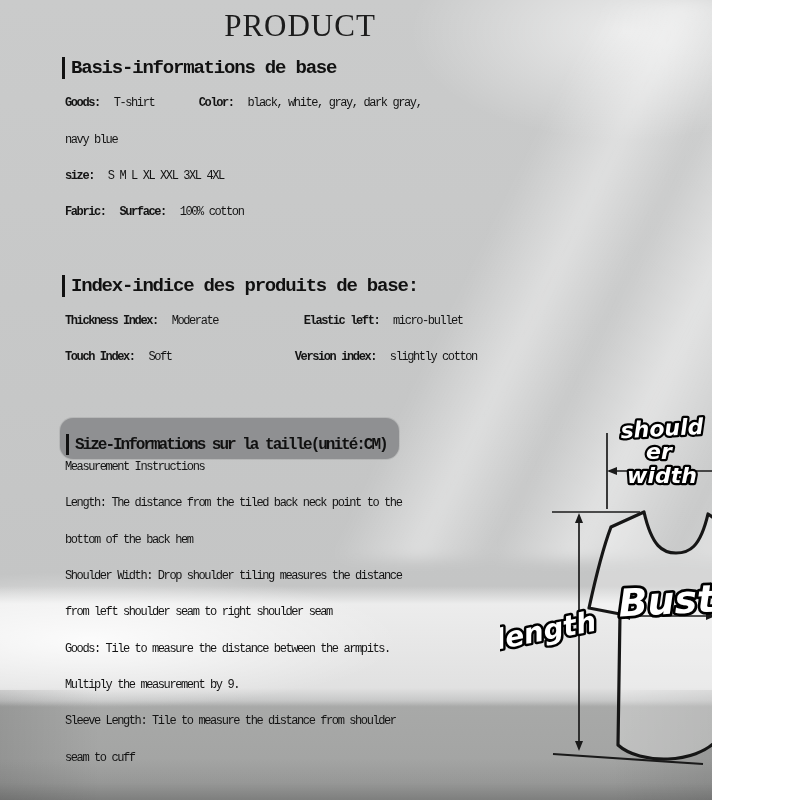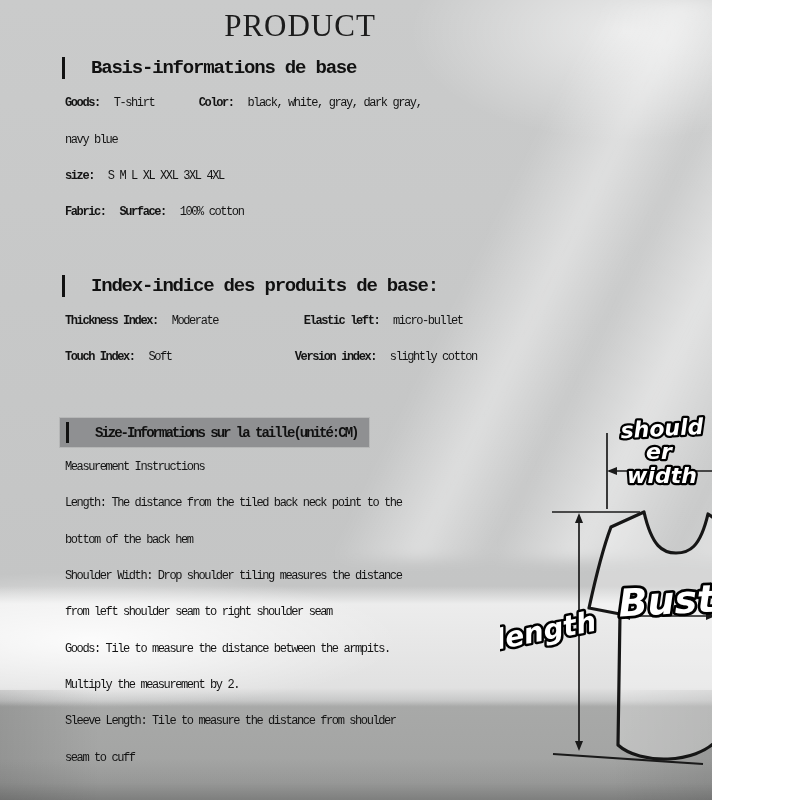--- a/index.html
+++ b/index.html
@@ -25,27 +25,27 @@
     background:
       linear-gradient(to bottom, rgba(0,0,0,0) 62%, rgba(0,0,0,.12)),
       linear-gradient(90deg, rgba(0,0,0,.10), rgba(0,0,0,0) 14%, rgba(0,0,0,0) 86%, rgba(0,0,0,.08));
   }
   .title{
     position:absolute;left:0;top:8px;width:600px;text-align:center;
     font-family:"Liberation Serif","DejaVu Serif",serif;
     font-size:31px;font-weight:500;letter-spacing:1px;color:#1c1c1c;
   }
   .sec-head{
-    position:absolute;left:62px;display:flex;align-items:center;gap:26px;
+    position:absolute;left:62px;display:flex;align-items:center;gap:6px;
     font-size:19px;font-weight:bold;letter-spacing:-1.2px;color:#111;
   }
   .bar{width:3px;height:22px;background:#111;flex:none;}
   .hl{
-    background:#8f9092;padding:4px 12px 4px 6px;left:60px;
-    font-size:14px;letter-spacing:-2px;box-shadow:0 0 0 1px rgba(0,0,0,.08);
+    background:#8f9092;padding:16px 12px 4px 6px;left:60px;
+    font-size:16px;letter-spacing:-2px;box-shadow:0 0 0 1px rgba(0,0,0,.08);border-radius:13px;
   }
   .hl .bar{height:21px;}
   .line{position:absolute;left:65px;font-size:12px;letter-spacing:-1.4px;white-space:nowrap;}
   .b{font-weight:bold;}
   .v{margin-left:8px;}
   .col{display:inline-block;vertical-align:top;}
   svg text{
     font-family:"DejaVu Sans","Liberation Sans",sans-serif;
     font-weight:bold;font-style:italic;
     fill:#ffffff;stroke:#000000;paint-order:stroke;
@@ -114,21 +114,21 @@
     <span class="bar"></span>
     <span>Size-Informations sur la taille(unité:CM)</span>
   </div>
 
   <div class="line" style="top:496px">Length: The distance from the tiled back neck point to the</div>
   <div class="line" style="top:460px">Measurement Instructions</div>
   <div class="line" style="top:533px">bottom of the back hem</div>
   <div class="line" style="top:569px">Shoulder Width: Drop shoulder tiling measures the distance</div>
   <div class="line" style="top:605px">from left shoulder seam to right shoulder seam</div>
   <div class="line" style="top:642px">Goods: Tile to measure the distance between the armpits.</div>
-  <div class="line" style="top:678px">Multiply the measurement by 2.</div>
+  <div class="line" style="top:678px">Multiply the measurement by 9.</div>
   <div class="line" style="top:714px">Sleeve Length: Tile to measure the distance from shoulder</div>
   <div class="line" style="top:751px">seam to cuff</div>
 
   <svg style="position:absolute;left:500px;top:400px" width="300" height="400" viewBox="500 400 300 400">
 
     <path d="M611,527 L644,512
          C652,547 663,553 676,553 C689,553 700,548 708,514
          L731,530
          C741,549 756,573 763,590
          L736,611

